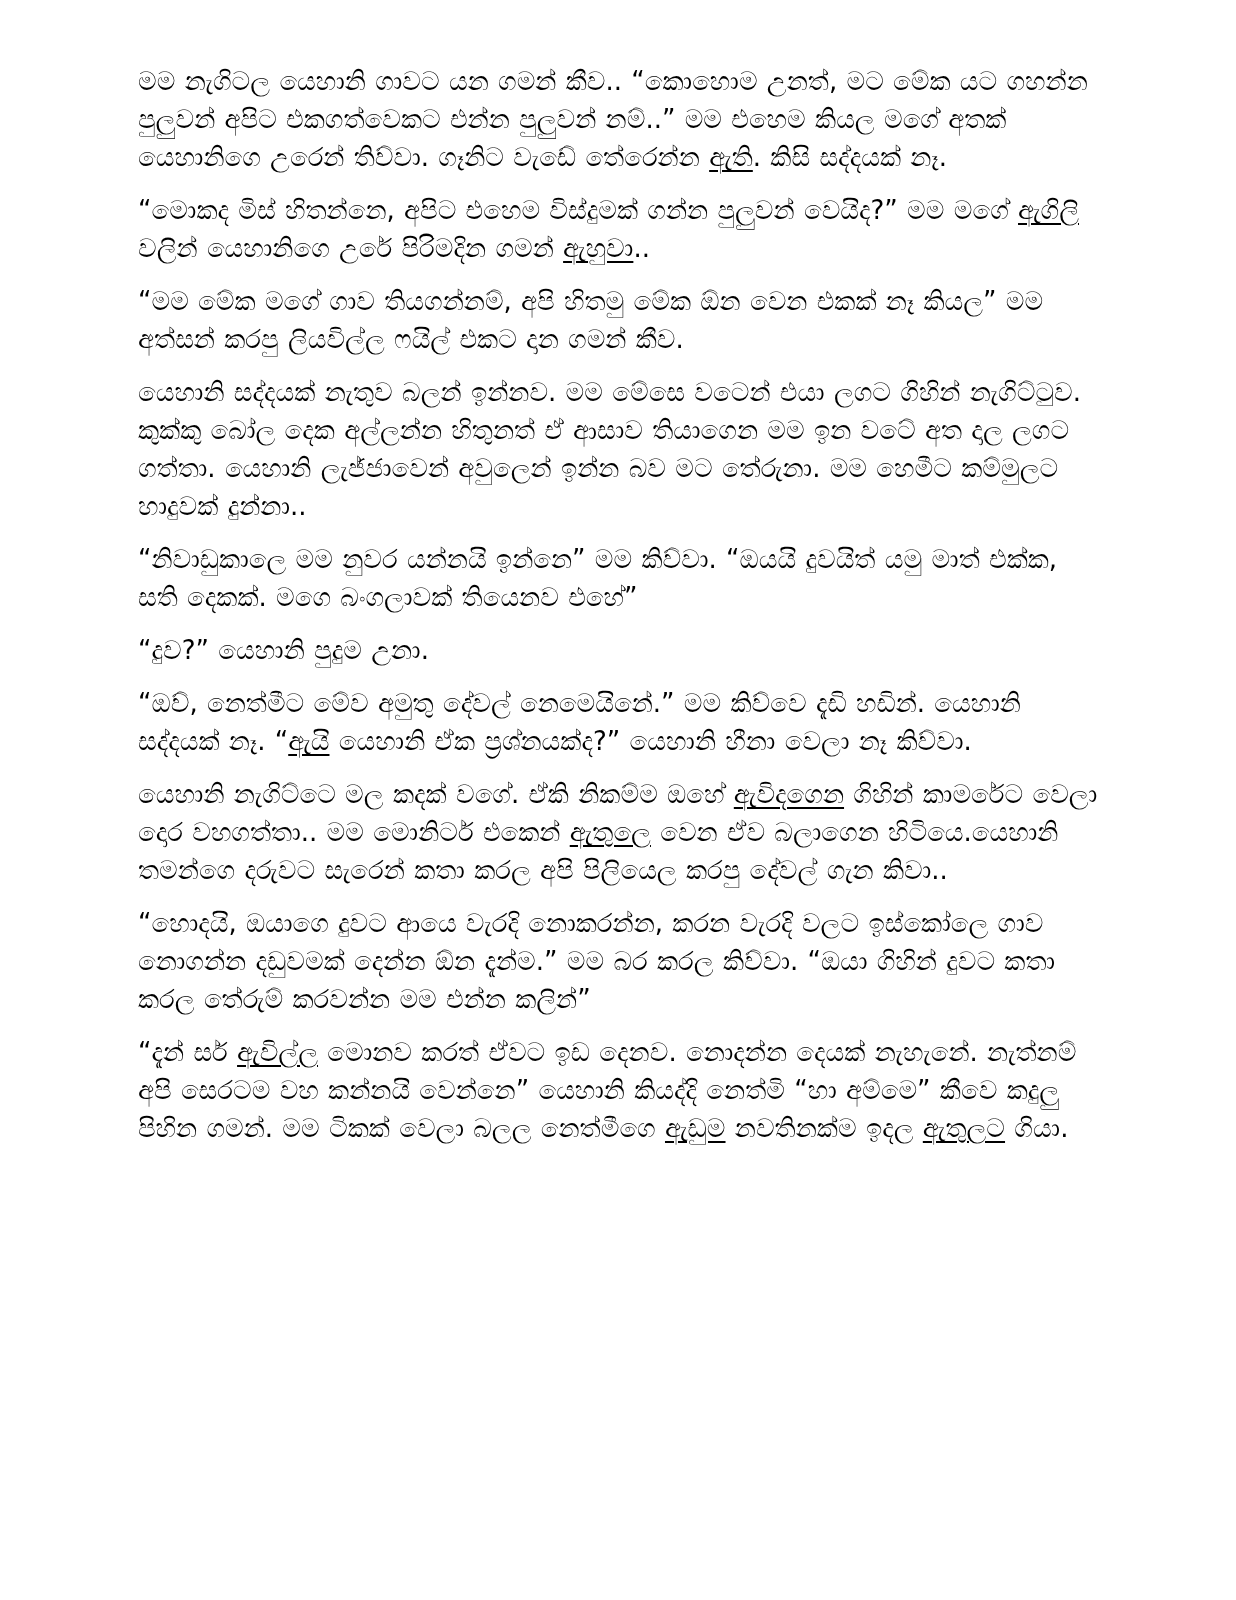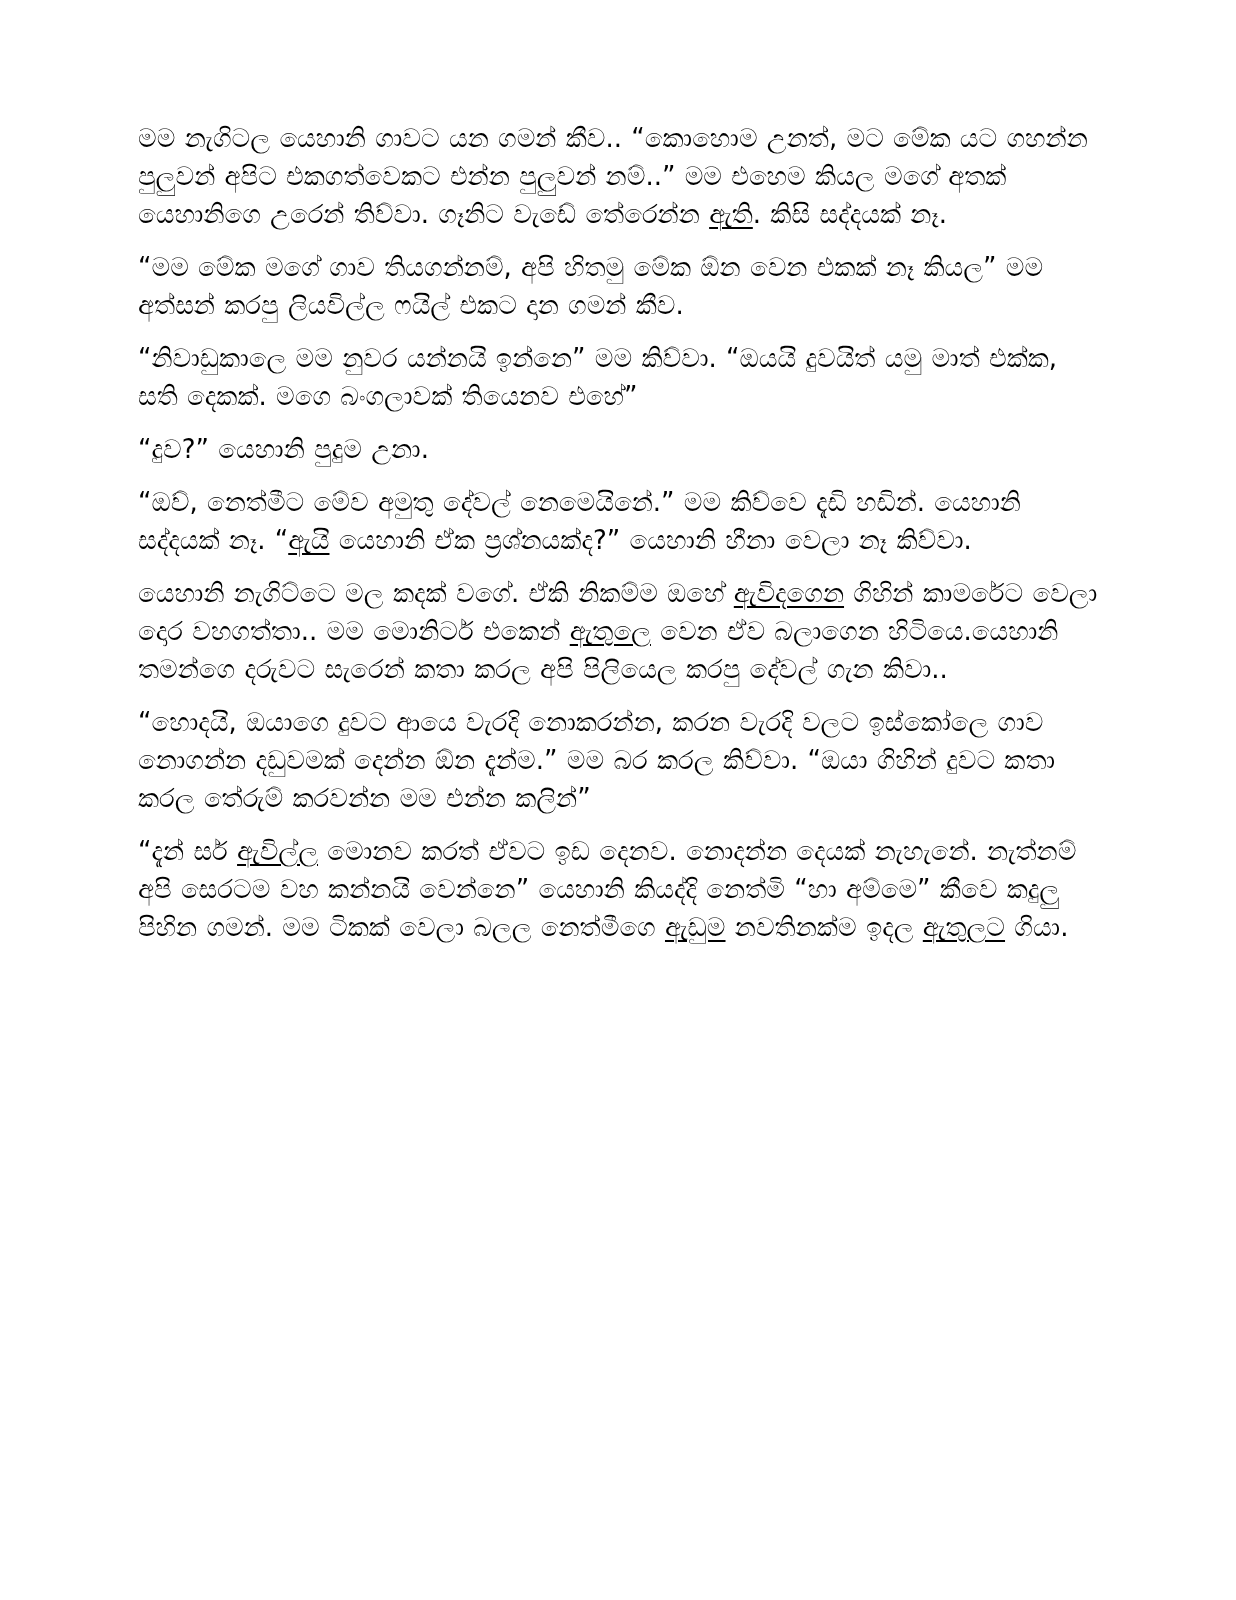--- a/index.html
+++ b/index.html
@@ -3,21 +3,21 @@
 <meta charset="utf-8">
 <style>
   html, body { margin: 0; padding: 0; }
   body { background: #ffffff; }
   .page {
     position: relative;
     width: 1236px;
     height: 1600px;
     background: #ffffff;
     box-sizing: border-box;
-    padding: 119px 134px 0 138px;
+    padding: 62px 134px 0 138px;
     overflow: hidden;
     font-family: "DejaVu Sans", sans-serif;
     color: #000000;
   }
   .text-body {
     width: 964px;
   }
   .para {
     margin: 0 0 15px 0;
     font-size: 26px;
@@ -31,21 +31,23 @@
     text-decoration-thickness: 2px;
     text-underline-offset: 4px;
   }
 </style>
 </head>
 <body>
 
 <div class="page" lang="si" style="background: rgb(255, 255, 255); color: rgb(0, 0, 0);">
   <div class="text-body">
       <p class="para"><span>මම නැගිටල යෙහානි ගාවට යන ගමන් කීව.. “කොහොම උනත්, මට මේක යට ගහන්න පුලුවන් අපිට එකගත්වෙකට එන්න පුලුවන් නම්..” මම එහෙම කියල මගේ අතක් යෙහානිගෙ උරෙන් තිව්වා. ගෑනිට වැඩේ තේරෙන්න </span><span class="u">ඇති</span><span>. කිසි සද්දයක් නෑ.</span></p>
+      <p class="para"><span>“මොකද මිස් හිතන්නෙ, අපිට එහෙම විස්දුමක් ගන්න පුලුවන් වෙයිද?” මම මගේ </span><span class="u">ඇගිලි</span><span> වලින් යෙහානිගෙ උරේ පිරිමදින ගමන් </span><span class="u">ඇහුවා</span><span>..</span></p>
       <p class="para"><span>“මම මේක මගේ ගාව තියගන්නම්, අපි හිතමු මේක ඕන වෙන එකක් නෑ කියල” මම අත්සන් කරපු ලියවිල්ල ෆයිල් එකට දාන ගමන් කීව.</span></p>
+      <p class="para"><span>යෙහානි සද්දයක් නැතුව බලන් ඉන්නව. මම මේසෙ වටෙන් එයා ලගට ගිහින් නැගිට්ටුව. කුක්කු බෝල දෙක අල්ලන්න හිතුනත් ඒ ආසාව තියාගෙන මම ඉන වටේ අත දාල ලගට ගත්තා. යෙහානි ලැජ්ජාවෙන් අවුලෙන් ඉන්න බව මට තේරුනා. මම හෙමීට කම්මුලට හාදුවක් දුන්නා..</span></p>
       <p class="para"><span>“නිවාඩුකාලෙ මම නුවර යන්නයි ඉන්නෙ” මම කිව්වා. “ඔයයි දුවයිත් යමු මාත් එක්ක, සති දෙකක්. මගෙ බංගලාවක් තියෙනව එහේ”</span></p>
       <p class="para"><span>“දුව?” යෙහානි පුදුම උනා.</span></p>
       <p class="para"><span>“ඔව්, නෙත්මීට මේව අමුතු දේවල් නෙමෙයිනේ.” මම කිව්වෙ දැඩි හඩින්. යෙහානි සද්දයක් නෑ. “</span><span class="u">ඇයි</span><span> යෙහානි ඒක ප්‍රශ්නයක්ද?” යෙහානි හීනා වෙලා නෑ කිව්වා.</span></p>
       <p class="para"><span>යෙහානි නැගිට්ටෙ මල කදක් වගේ. ඒකි නිකම්ම ඔහේ </span><span class="u">ඇවිදගෙන</span><span> ගිහින් කාමරේට වෙලා දොර වහගත්තා.. මම මොනිටර් එකෙන් </span><span class="u">ඇතුලෙ</span><span> වෙන ඒව බලාගෙන හිටියෙ.යෙහානි තමන්ගෙ දරුවට සැරෙන් කතා කරල අපි පිලියෙල කරපු දේවල් ගැන කිවා..</span></p>
       <p class="para"><span>“හොදයි, ඔයාගෙ දුවට ආයෙ වැරදි නොකරන්න, කරන වැරදි වලට ඉස්කෝලෙ ගාව නොගන්න දඩුවමක් දෙන්න ඕන දැන්ම.” මම බර කරල කිව්වා. “ඔයා ගිහින් දුවට කතා කරල තේරුම් කරවන්න මම එන්න කලින්”</span></p>
       <p class="para"><span>“දැන් සර් </span><span class="u">ඇවිල්ල</span><span> මොනව කරත් ඒවට ඉඩ දෙනව. නොදන්න දෙයක් නැහැනේ. නැත්නම් අපි සෙරටම වහ කන්නයි වෙන්නෙ” යෙහානි කියද්දි නෙත්මි “හා අම්මෙ” කීවෙ කදුලු පිහින ගමන්. මම ටිකක් වෙලා බලල නෙත්මීගෙ </span><span class="u">ඇඩුම</span><span> නවතිනක්ම ඉදල </span><span class="u">ඇතුලට</span><span> ගියා.</span></p>
     </div>
 </div>
 
 </body></html>

